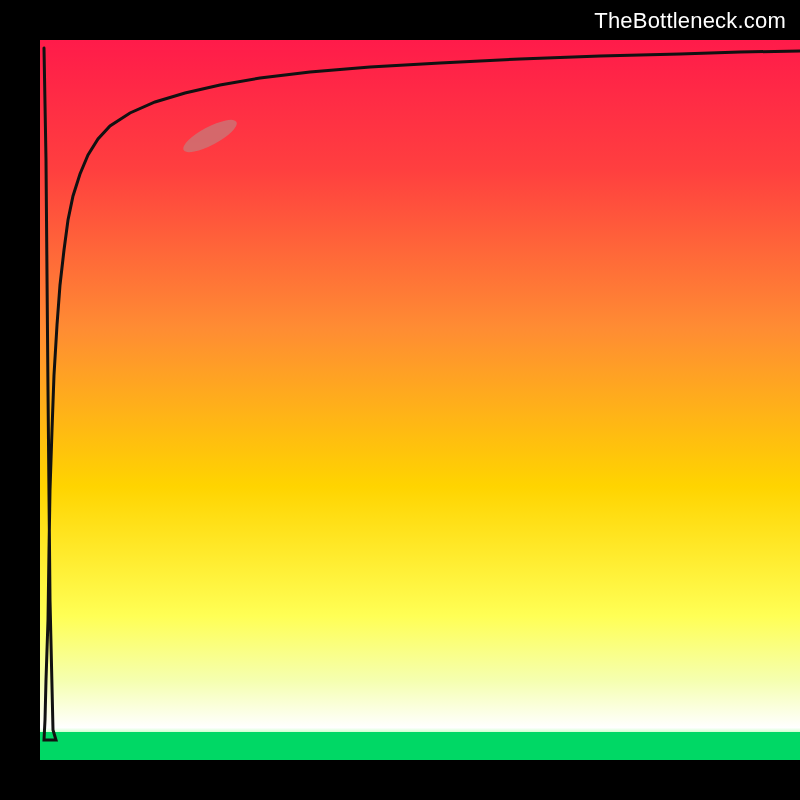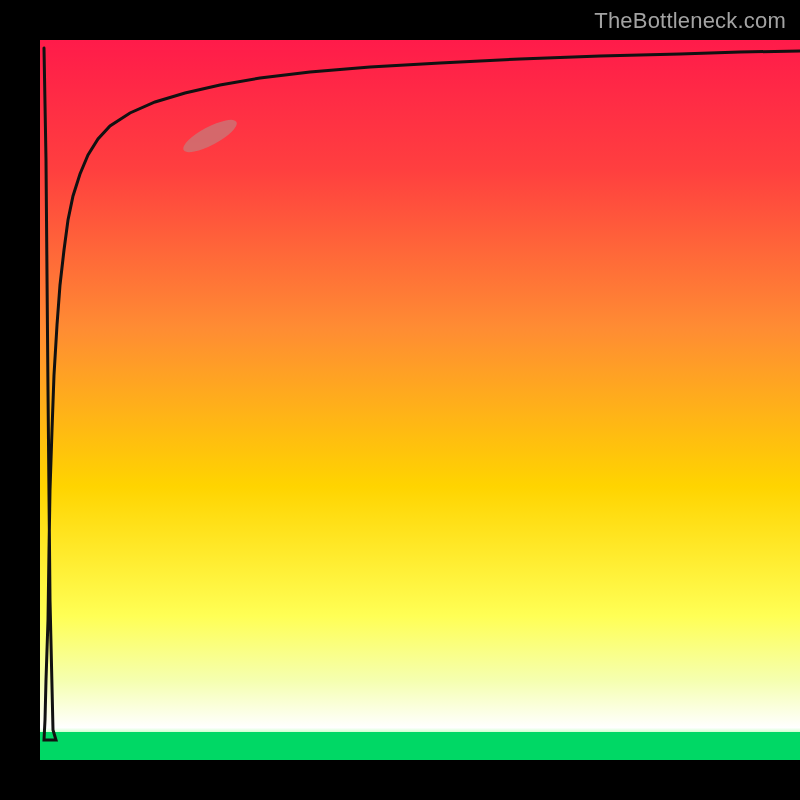--- a/index.html
+++ b/index.html
@@ -14,21 +14,21 @@
   .wrap {
     position: relative;
     width: 800px;
     height: 800px;
     background: #000;
   }
   .attrib {
     position: absolute;
     top: 8px;
     right: 14px;
-    color: #a3a3a3;
+    color: #ffffff;
     font-size: 22px;
     font-weight: 400;
     letter-spacing: 0.2px;
   }
   .plot {
     position: absolute;
     left: 40px;
     top: 40px;
     width: 760px;
     height: 720px;

